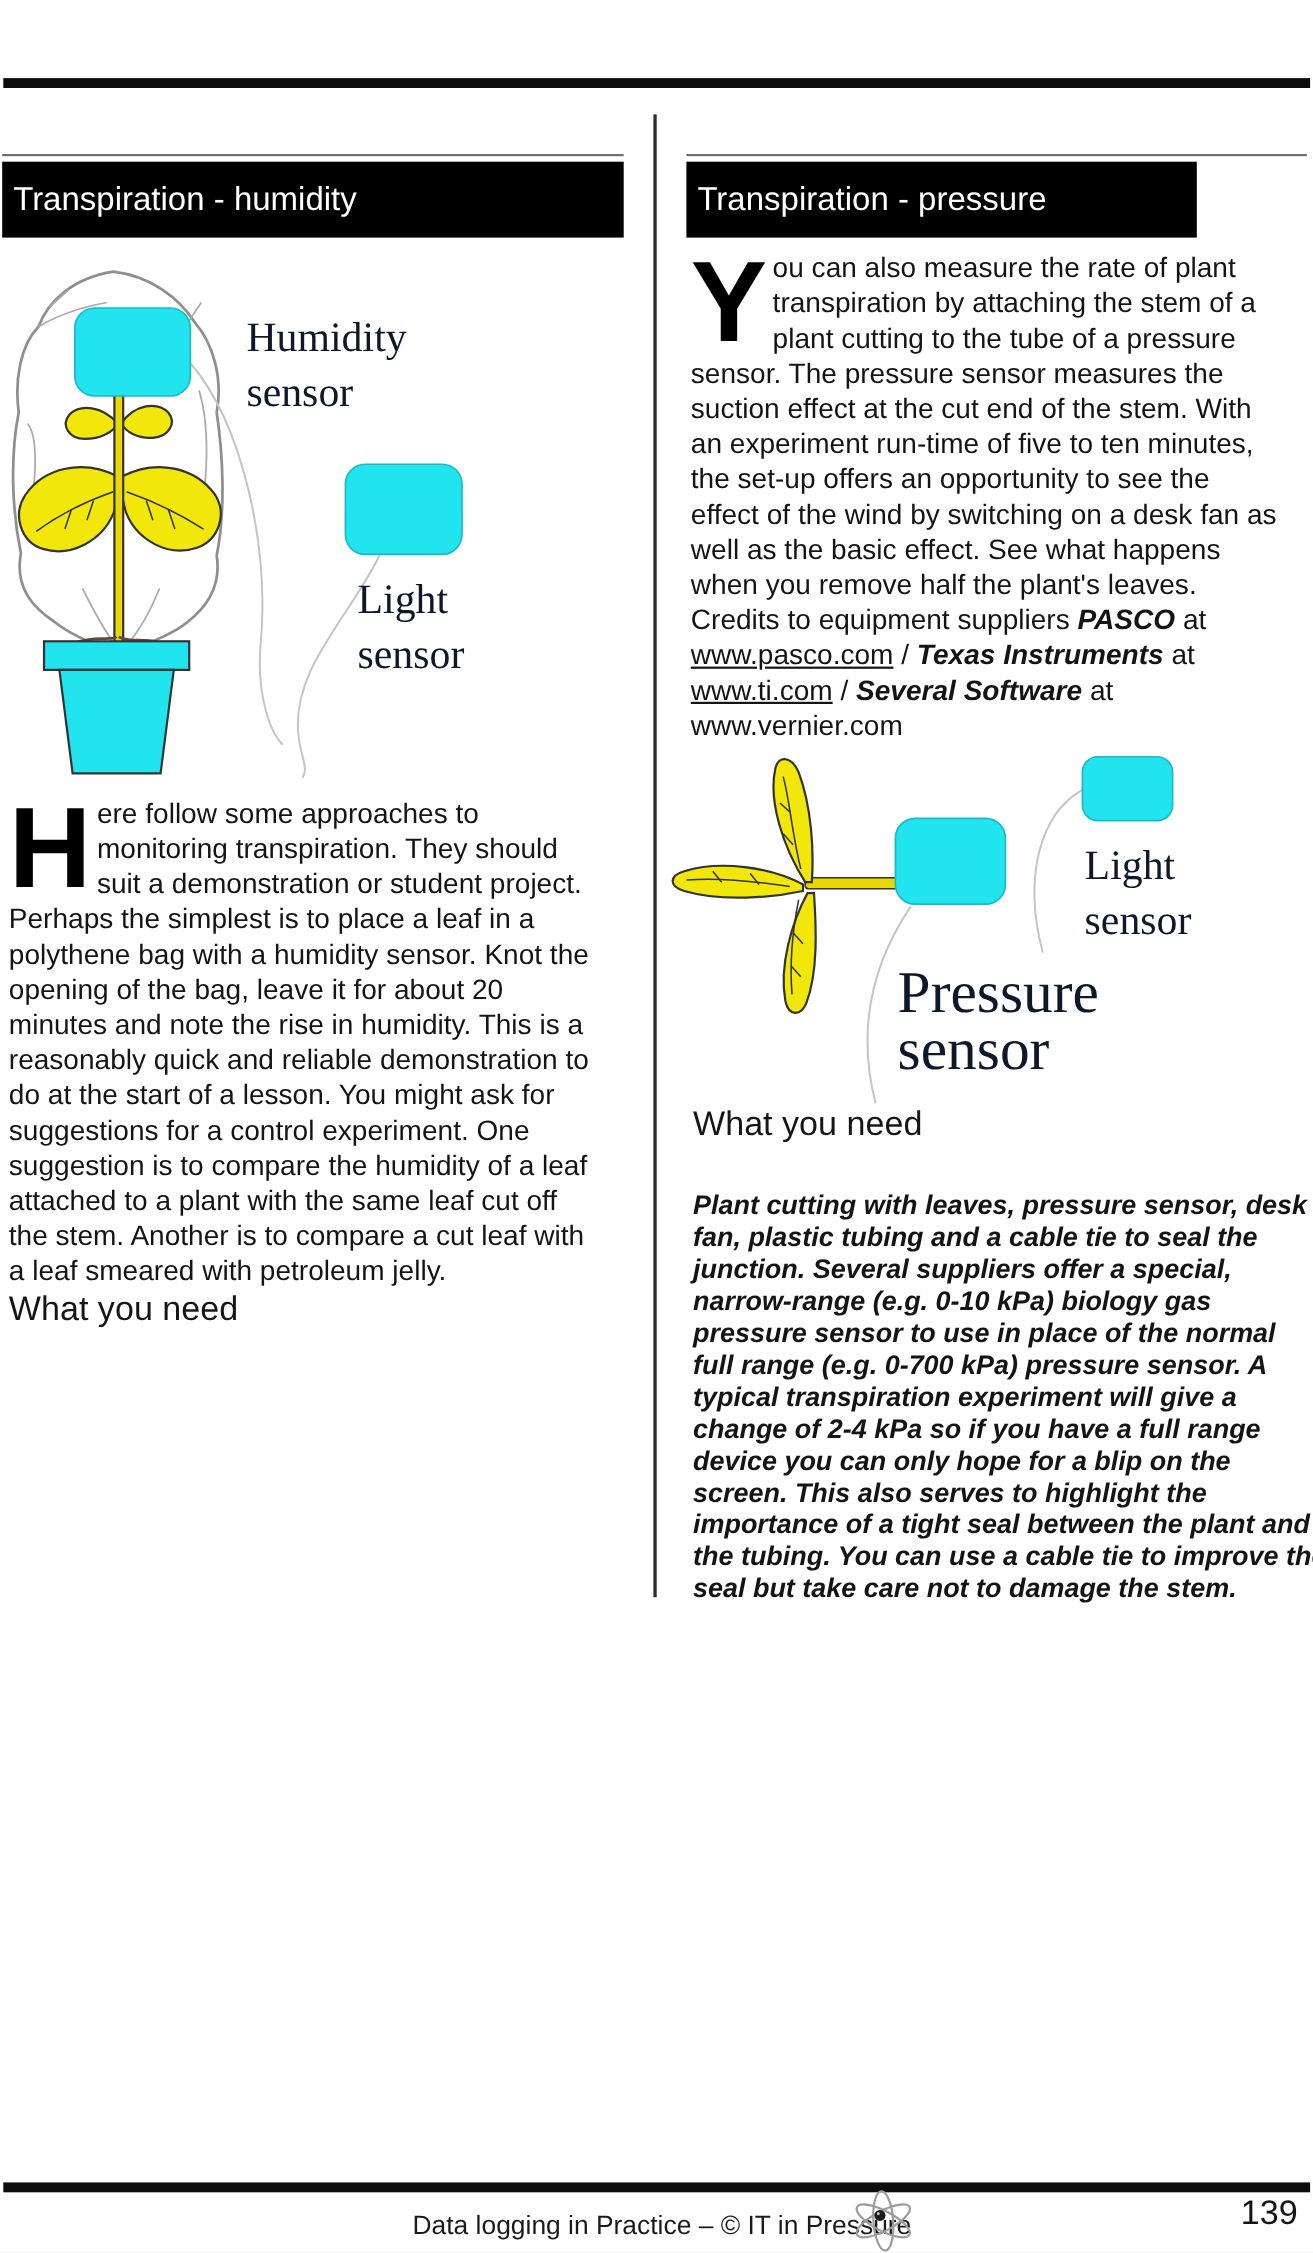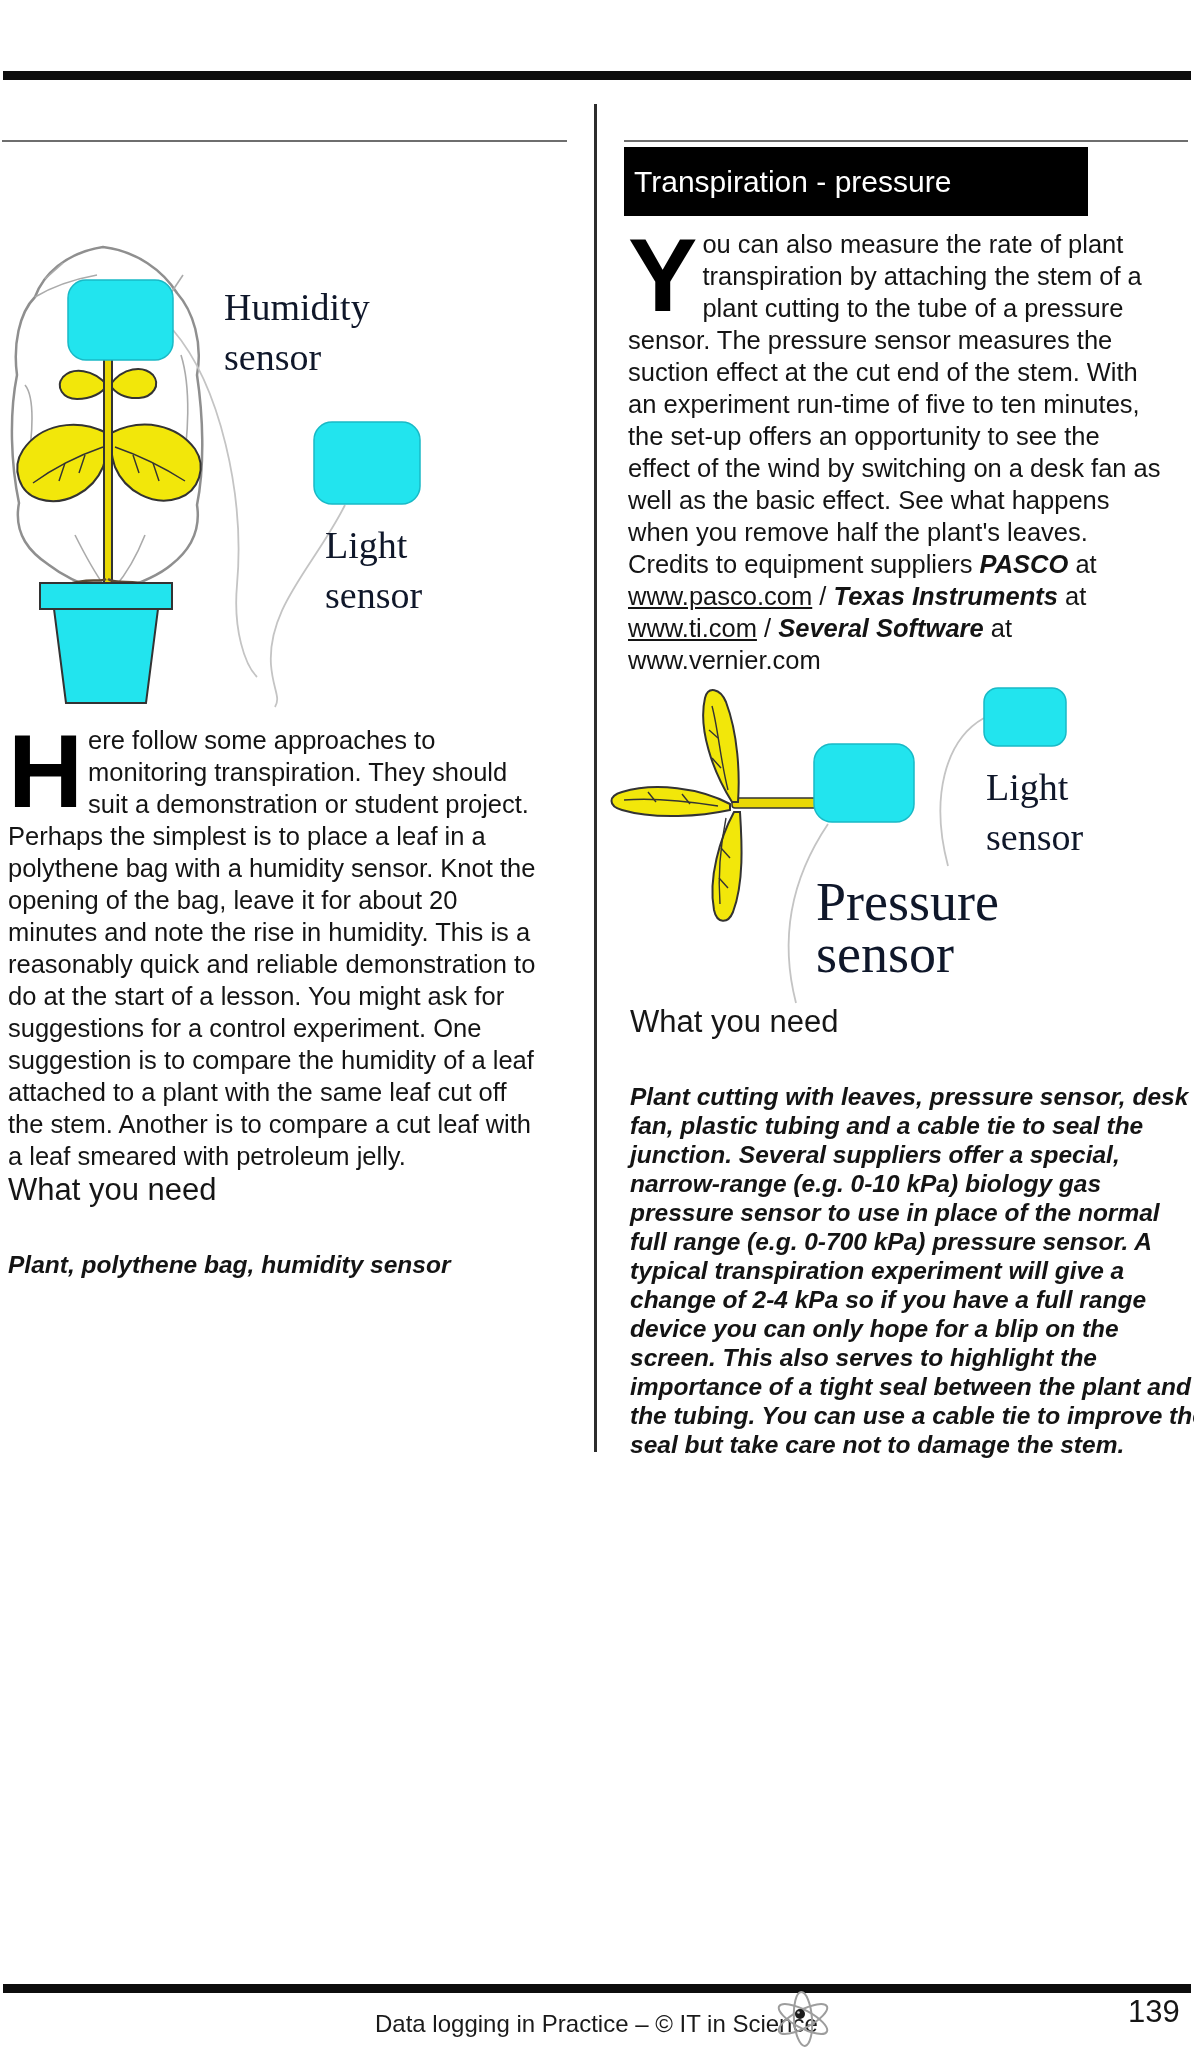--- a/index.html
+++ b/index.html
@@ -33,20 +33,23 @@
 </head>
 <body>
 
 <div id="page">
 
   <div id="title-rule" class="abs rule"></div>
 
   <div id="hair-left" class="abs hairline"></div>
   <div id="hair-right" class="abs hairline"></div>
 
+  <div id="bar-left" class="abs colbar">
+      <span>Transpiration - humidity</span>
+    </div>
   <div id="bar-right" class="abs colbar">
       <span>Transpiration - pressure</span>
     </div>
 
   <div id="divider" class="abs"></div>
 
   <svg class="abs" style="left:5px;top:235px;" width="470" height="480" viewBox="0 0 470 480">
 
     <path d="M 98,12 C 60,18 38,40 30,62 C 14,78 8,110 12,140 C 4,180 6,230 14,268 C 8,300 26,318 44,330 C 62,344 84,352 96,356 L 112,356 C 130,350 152,342 166,330 C 184,316 196,296 192,270 C 200,230 198,180 192,140 C 198,108 188,76 172,58 C 158,36 132,16 98,12 Z" fill="none" stroke-width="2.5" style="stroke: rgb(143, 143, 143);"></path>
     <g fill="none" stroke="#ababab" stroke-width="1.6">
@@ -120,21 +123,20 @@
 minutes and note the rise in humidity. This is a
 reasonably quick and reliable demonstration to
 do at the start of a lesson. You might ask for
 suggestions for a control experiment. One
 suggestion is to compare the humidity of a leaf
 attached to a plant with the same leaf cut off
 the stem. Another is to compare a cut leaf with
 a leaf smeared with petroleum jelly.</span></div>
 
   <div class="abs wyn" style="left:8px;top:1172px;">What you need</div>
-  <div class="abs materials" style="left:8px;top:1250px;width:575px;">Plant, polythene bag, humidity sensor</div>
 
   <svg class="abs" style="left:600px;top:678px;" width="480" height="335" viewBox="0 0 480 335">
     <g fill="none" stroke-width="1.8" style="stroke: rgb(196, 196, 196);">
       <path d="M 228,146 C 195,195 178,255 196,325"></path>
       <path d="M 384,40 C 345,62 330,120 348,188"></path>
     </g>
     <g stroke="#333" stroke-width="2">
       <rect x="132" y="120" width="100" height="10" rx="3" stroke-width="1.5" style="fill: rgb(233, 216, 5);"></rect>
       <path d="M 132,124 C 112,92 98,50 105,20 C 108,8 120,10 126,24 C 138,56 140,96 138,124 Z" style="fill: rgb(242, 231, 10);"></path>
       <path d="M 130,126 C 100,110 55,104 22,114 C 8,118 8,128 22,132 C 56,142 102,138 130,132 Z" style="fill: rgb(242, 231, 10);"></path>
@@ -168,21 +170,21 @@
 full range (e.g. 0-700 kPa) pressure sensor. A
 typical transpiration experiment will give a
 change of 2-4 kPa so if you have a full range
 device you can only hope for a blip on the
 screen. This also serves to highlight the
 importance of a tight seal between the plant and
 the tubing. You can use a cable tie to improve the
 seal but take care not to damage the stem.</div>
 
   <div id="footer-rule" class="abs rule"></div>
-  <div id="footer-text" class="abs">Data logging in Practice – © IT in Science</div>
+  <div id="footer-text" class="abs">Data logging in Practice – © IT in Pressure</div>
   <svg class="abs" style="left:772px;top:1990px;" width="62" height="58" viewBox="0 0 62 58">
     <g fill="none" stroke="#9d9d9d" stroke-width="2">
       <ellipse cx="31" cy="29" rx="27" ry="9" transform="rotate(-28 31 29)"></ellipse>
       <ellipse cx="31" cy="29" rx="27" ry="9" transform="rotate(28 31 29)"></ellipse>
       <ellipse cx="31" cy="29" rx="27" ry="9" transform="rotate(86 31 29)"></ellipse>
     </g>
     <circle cx="28" cy="24" r="5" fill="#1c1c1c"></circle>
     <circle cx="26.5" cy="22.5" r="1.3" fill="#cfcfcf"></circle>
   </svg>
   <div id="page-number" class="abs">139</div>

